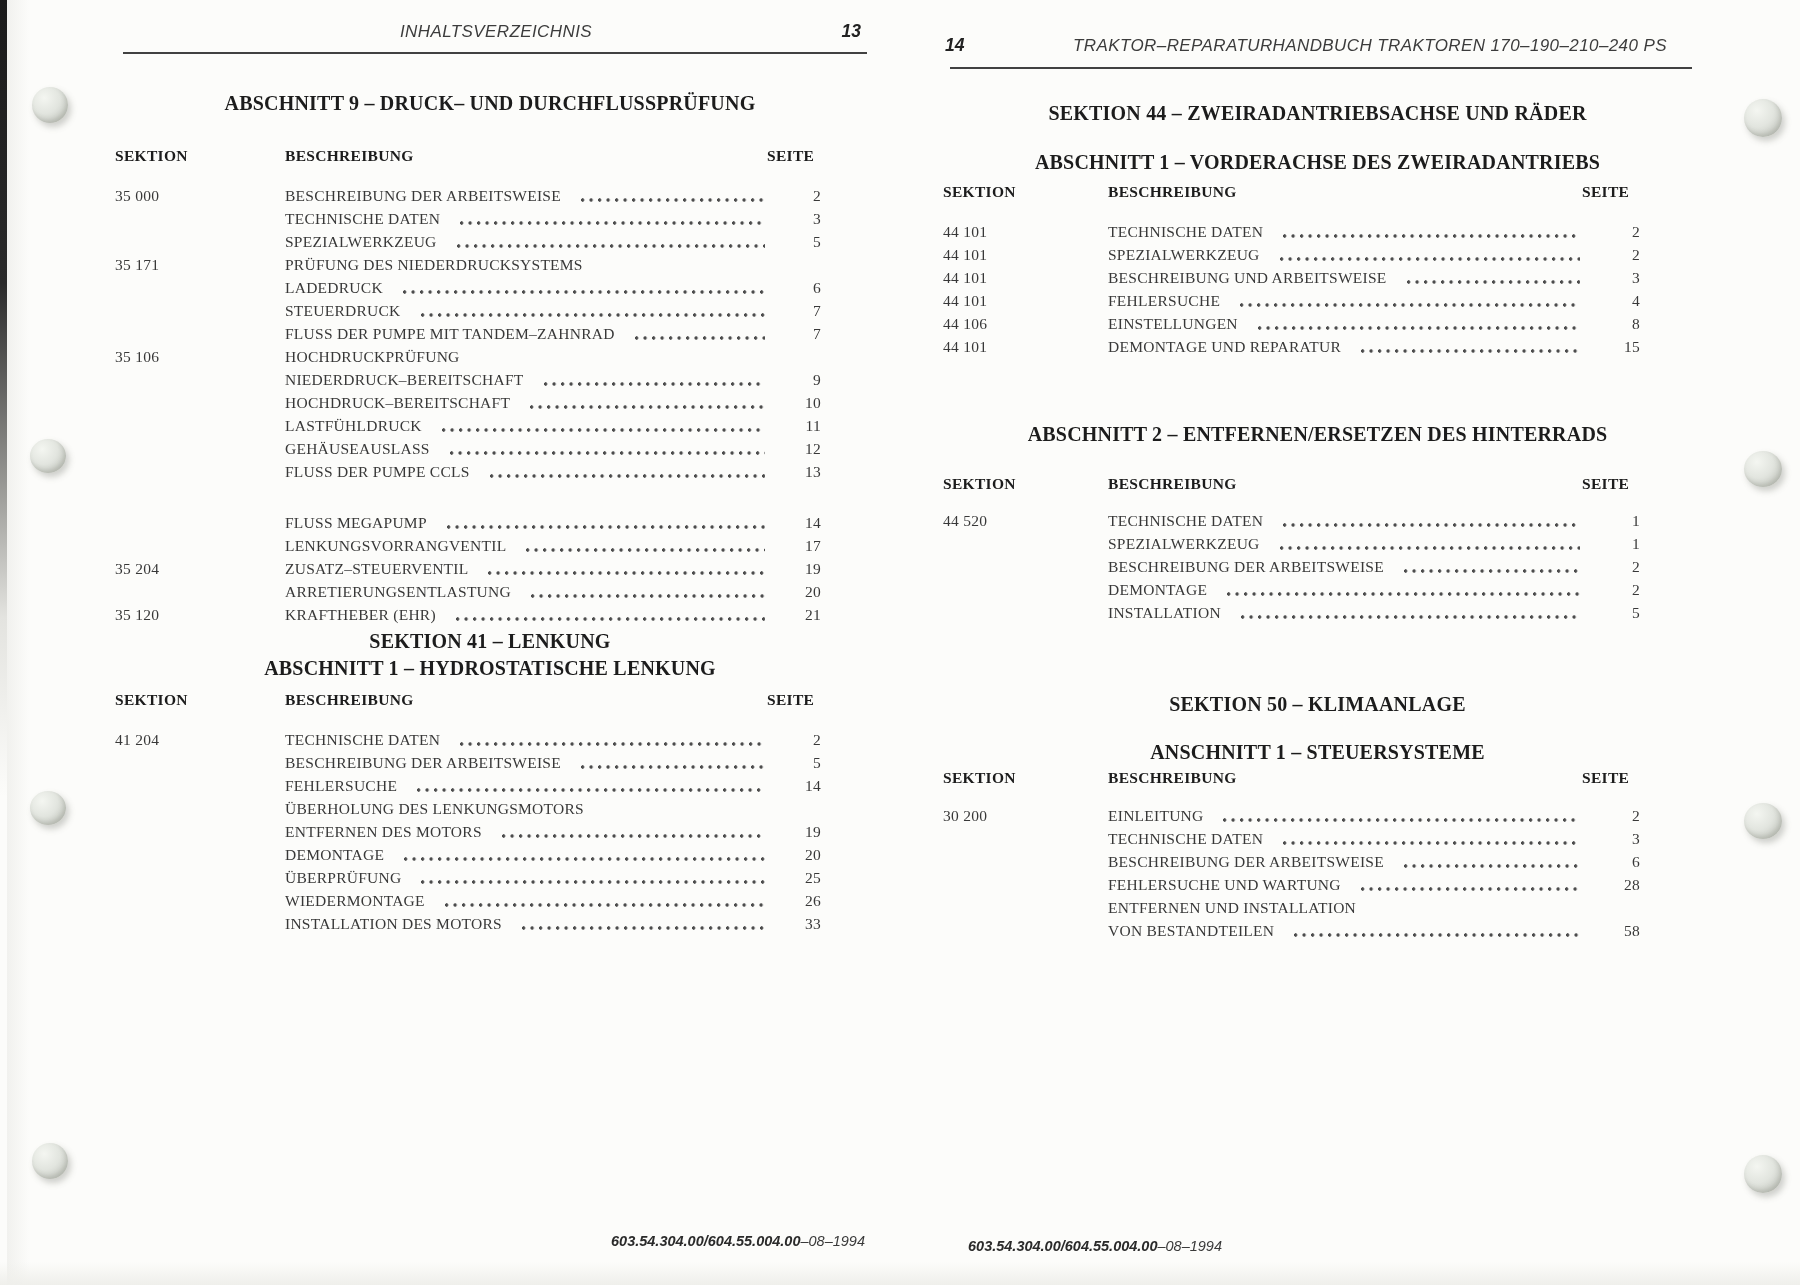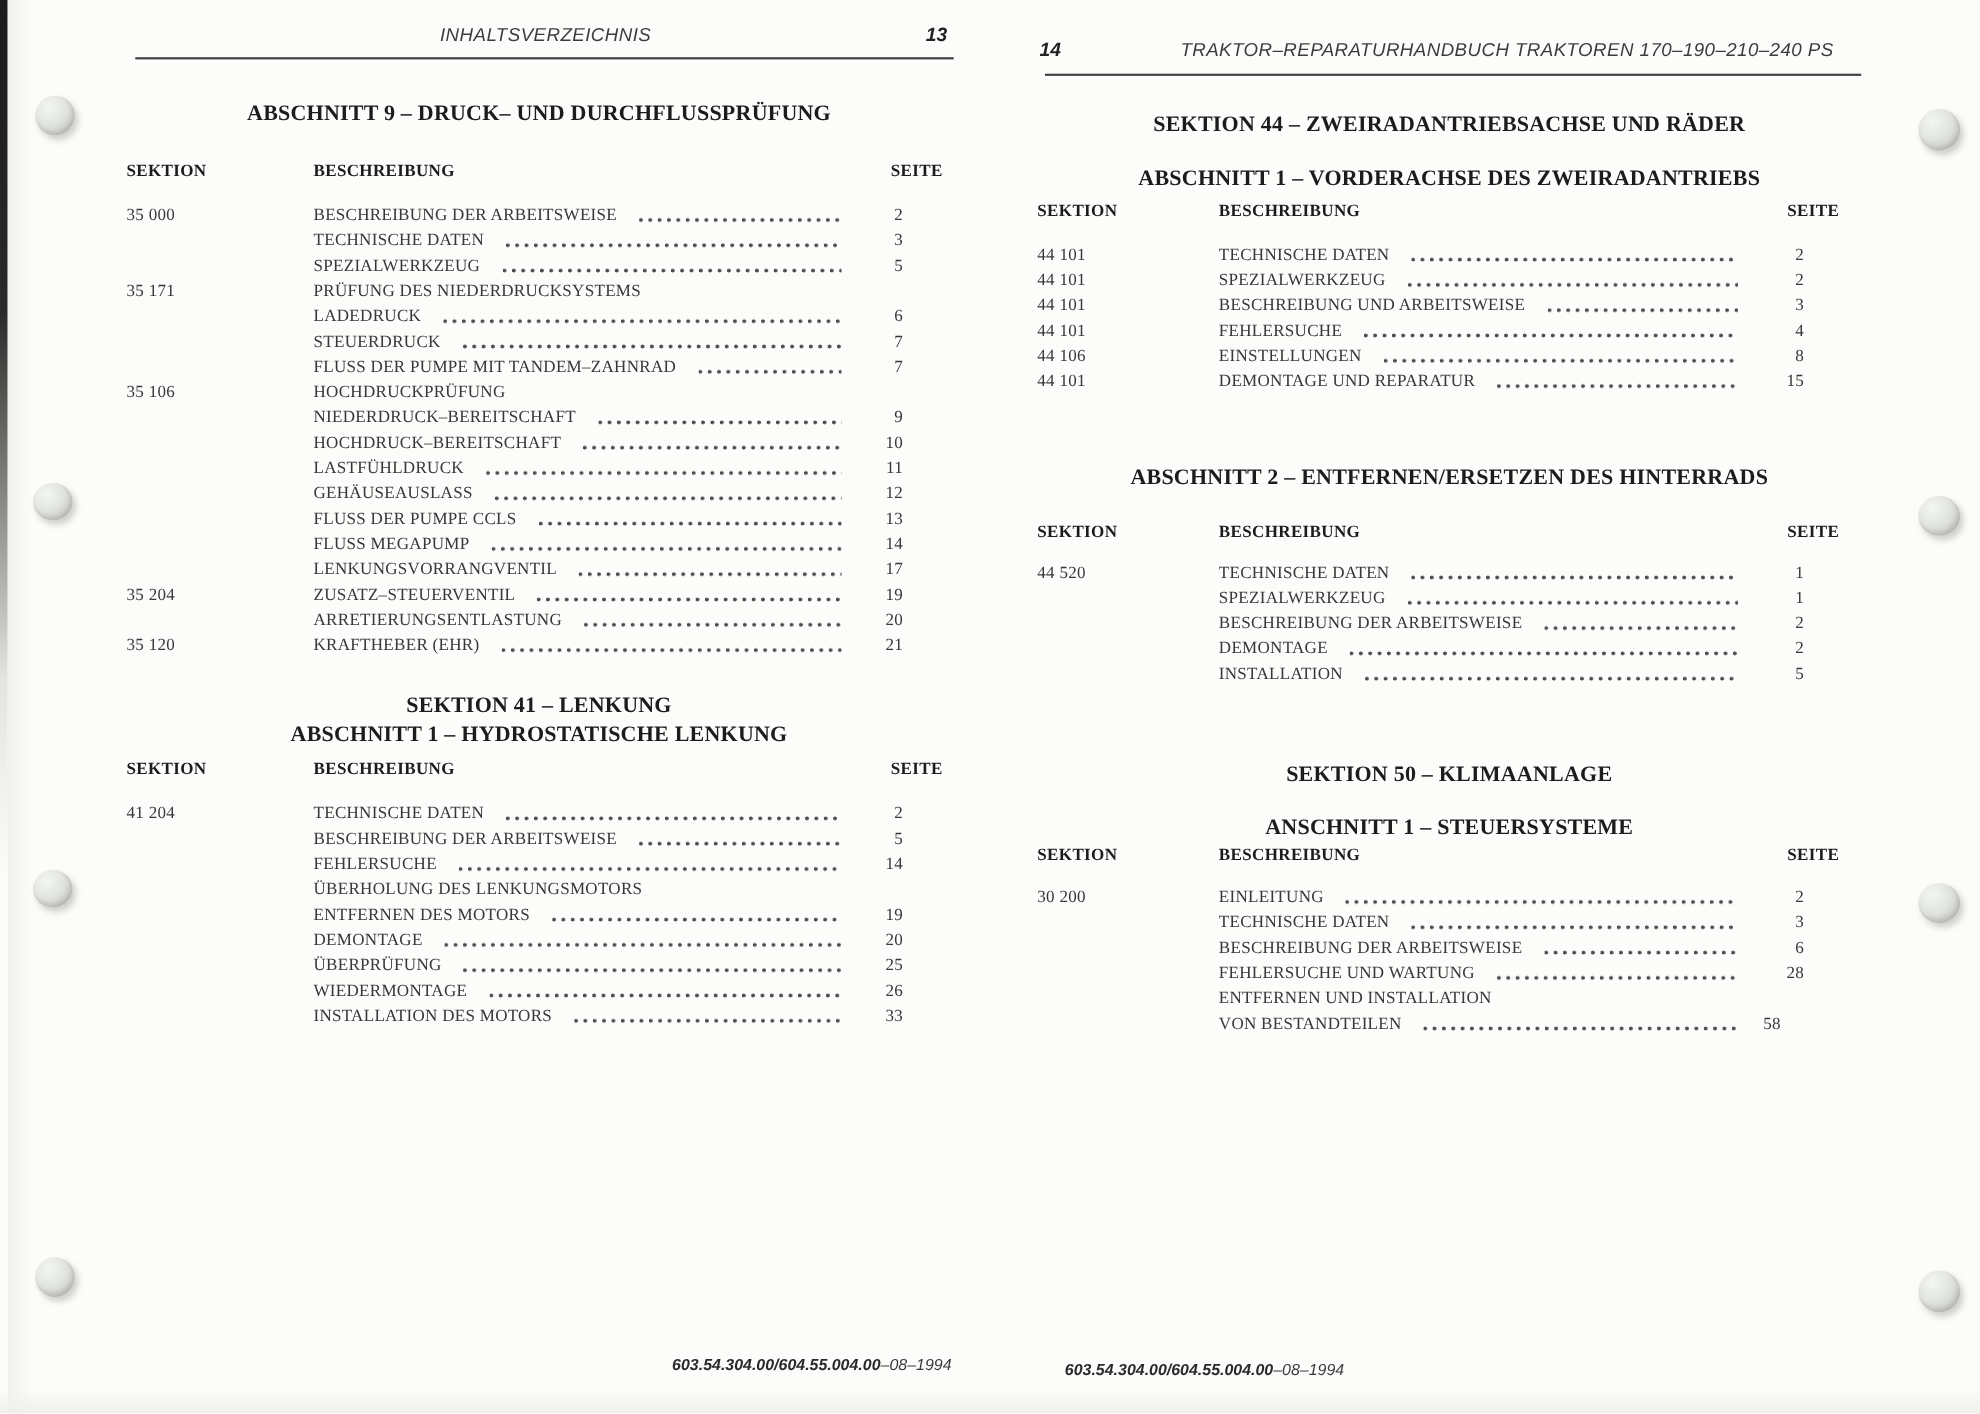--- a/index.html
+++ b/index.html
@@ -31,21 +31,21 @@
   #right-page{left:930px;width:775px;}
 
   .running-header{position:absolute;font-style:italic;font-size:17px;color:#3c3c3c;letter-spacing:.4px;white-space:nowrap;}
   .page-number{position:absolute;font-style:italic;font-weight:bold;font-size:17.5px;color:#222;}
   .header-rule{position:absolute;height:2px;background:#414141;}
 
   .toc-section{position:absolute;left:0;width:100%;font-family:Liberation Serif, serif;}
   .sec-title{text-align:center;font-weight:bold;font-size:20px;line-height:27px;color:#1c1c1c;letter-spacing:.2px;white-space:nowrap;}
   .colhead-row{display:flex;font-weight:bold;font-size:15.5px;color:#1c1c1c;letter-spacing:.3px;box-sizing:border-box;}
   .colhead-desc{flex:1;}
-  .colhead-page{text-align:right;}
+  .colhead-page{}
 
   .toc-row{display:flex;height:23px;line-height:23px;font-size:15.5px;color:#383838;letter-spacing:.25px;}
   .cell-sek{flex:0 0 auto;}
   .cell-desc{flex:1 1 auto;display:flex;min-width:0;white-space:nowrap;gap:11px;}
   .cell-page{flex:0 0 auto;text-align:right;box-sizing:border-box;}
   .dot-leader{
     flex:1 1 auto;height:6px;align-self:flex-end;margin:0 2px 4px 9px;
     background-image:radial-gradient(circle at 1.6px 3px, #4c4c4c 1.45px, rgba(0,0,0,0) 1.95px);
     background-size:8.5px 6px;background-repeat:repeat-x;
   }
@@ -167,21 +167,21 @@
           <span class="cell-page" style="width: 90px; padding-right: 36px;">12</span>
         </div>
         <div class="toc-row" style="margin-left: 20px; width: 742px;">
           <span class="cell-sek" style="width: 170px;"></span>
           <span class="cell-desc">
             <span>FLUSS DER PUMPE CCLS</span>
             <span class="dot-leader"></span>
           </span>
           <span class="cell-page" style="width: 90px; padding-right: 36px;">13</span>
         </div>
-        <div class="toc-row" style="margin-left: 20px; width: 742px;">
+        <div class="toc-row" style="margin-left: 20px; width: 742px; margin-top: 28px;">
           <span class="cell-sek" style="width: 170px;"></span>
           <span class="cell-desc">
             <span>FLUSS MEGAPUMP</span>
             <span class="dot-leader"></span>
           </span>
           <span class="cell-page" style="width: 90px; padding-right: 36px;">14</span>
         </div>
         <div class="toc-row" style="margin-left: 20px; width: 742px;">
           <span class="cell-sek" style="width: 170px;"></span>
           <span class="cell-desc">
@@ -457,21 +457,21 @@
             <span>ENTFERNEN UND INSTALLATION</span>
           </span>
           <span class="cell-page" style="width: 90px; padding-right: 32px;"></span>
         </div>
         <div class="toc-row" style="margin-left: 13px; width: 729px;">
           <span class="cell-sek" style="width: 165px;"></span>
           <span class="cell-desc">
             <span>VON BESTANDTEILEN</span>
             <span class="dot-leader"></span>
           </span>
-          <span class="cell-page" style="width: 90px; padding-right: 32px; text-align: center;">58</span>
+          <span class="cell-page" style="width: 90px; padding-right: 32px;">58</span>
         </div>
       </div>
     </div>
   <div class="page-footer" style="top:1238px;left:38px;">
     <span class="f-bold">603.54.304.00/604.55.004.00</span><span>–08–1994</span>
   </div>
 </div>
 
 <div class="binder-hole" style="left:32px;top:87px;width:36px;height:36px;"></div>
 <div class="binder-hole" style="left:30px;top:439px;width:36px;height:34px;"></div>

